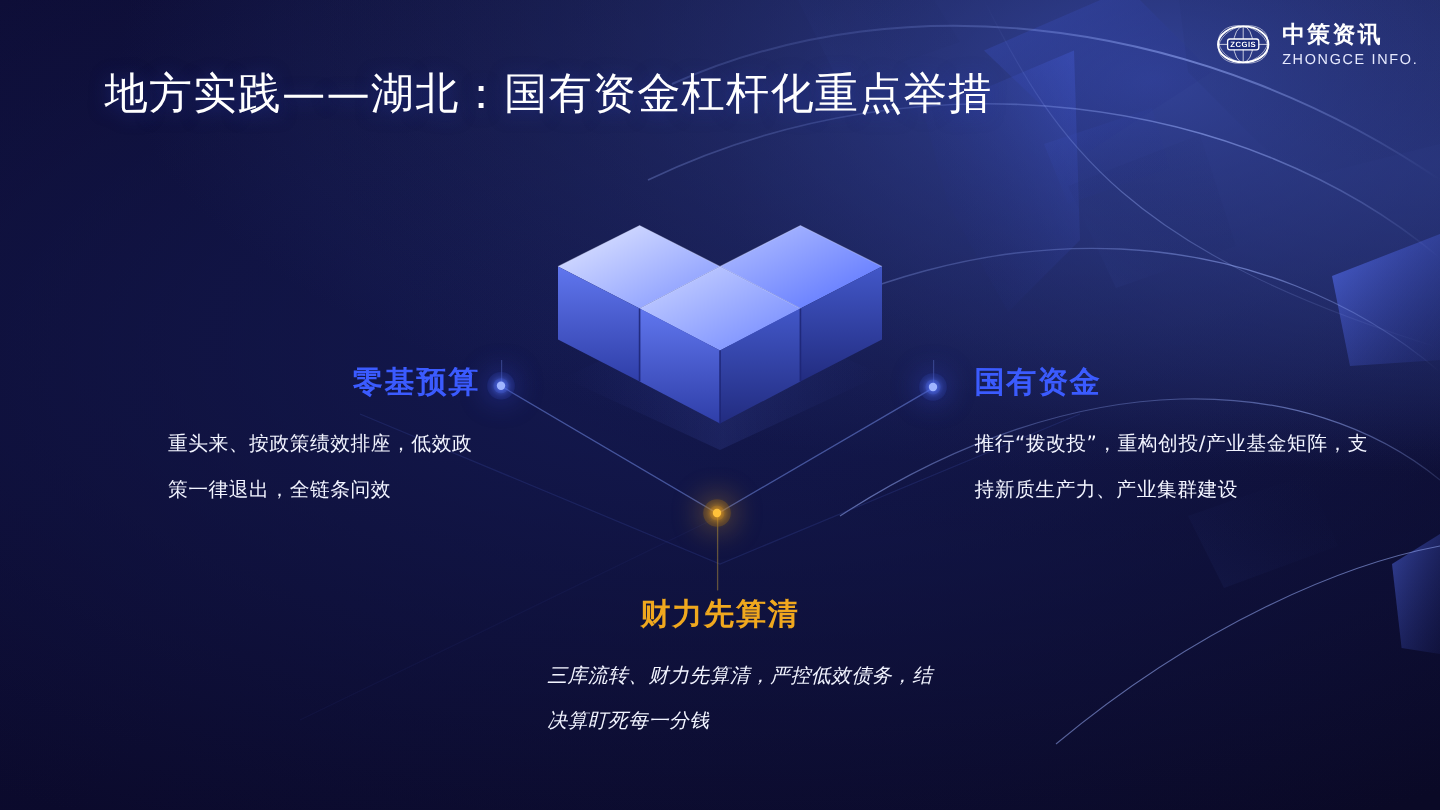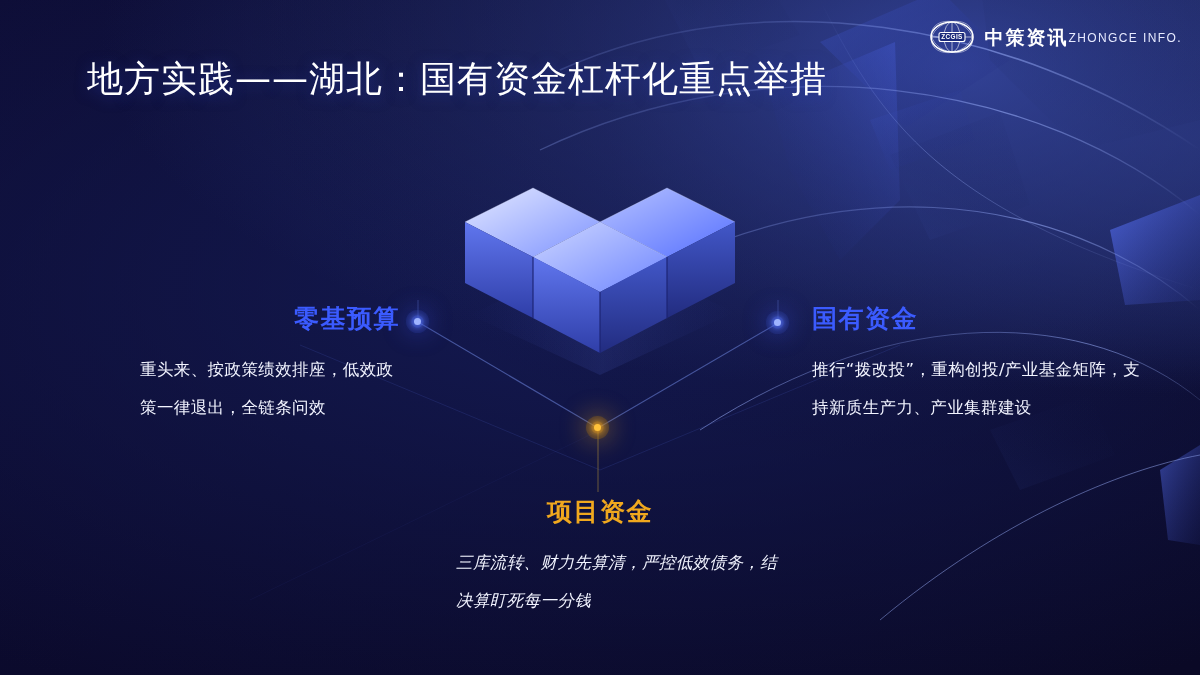--- a/index.html
+++ b/index.html
@@ -14,21 +14,21 @@
       radial-gradient(120% 90% at 78% 6%, #25306e 0%, rgba(37,48,110,0) 58%),
       radial-gradient(90% 70% at 100% 20%, #2b3a86 0%, rgba(43,58,134,0) 55%),
       radial-gradient(140% 110% at 50% 42%, #141a52 0%, rgba(20,26,82,0) 62%),
       linear-gradient(135deg,#0d0c33 0%,#0b0a2c 40%,#0a0926 100%);
   }
   
   .bg-svg{position:absolute;inset:0;width:1200px;height:675px;pointer-events:none;}
   
   .logo{position:absolute;top:14px;right:18px;display:flex;align-items:center;gap:9px;}
   .logo-mark{width:46px;height:46px;position:relative;flex:0 0 auto;}
-  .logo-text{display:flex;flex-direction:row;line-height:1;justify-content:center;}
+  .logo-text{display:flex;flex-direction:column;line-height:1;justify-content:center;}
   .logo-cn{font-size:19px;font-weight:bold;color:#ffffff;letter-spacing:2px;
            font-family:"DejaVu Sans","Liberation Sans",sans-serif;}
   .logo-en{font-size:12px;color:#e7eaff;letter-spacing:1.4px;margin-top:4px;
            font-family:"Liberation Sans",sans-serif;}
   
   .title{
     position:absolute;left:55px;top:58px;
     font-size:36px;line-height:1.18;color:#ffffff;
     font-family:"DejaVu Sans","Liberation Sans",sans-serif;
     letter-spacing:1px;white-space:nowrap;
@@ -208,17 +208,17 @@
     <h3 style="color:#3B5BFF">零基预算</h3>
     <p>重头来、按政策绩效排座，低效政策一律退出，全链条问效</p>
   </div>
 
   <div class="blk right">
     <h3 style="color:#3B5BFF">国有资金</h3>
     <p>推行“拨改投”，重构创投/产业基金矩阵，支持新质生产力、产业集群建设</p>
   </div>
 
   <div class="blk bottom">
-    <h3 style="color:#F0A81E">项目资金</h3>
+    <h3 style="color:#F0A81E">财力先算清</h3>
     <p>三库流转、财力先算清，严控低效债务，结决算盯死每一分钱</p>
   </div>
 
 </div>
 
 </body></html>

